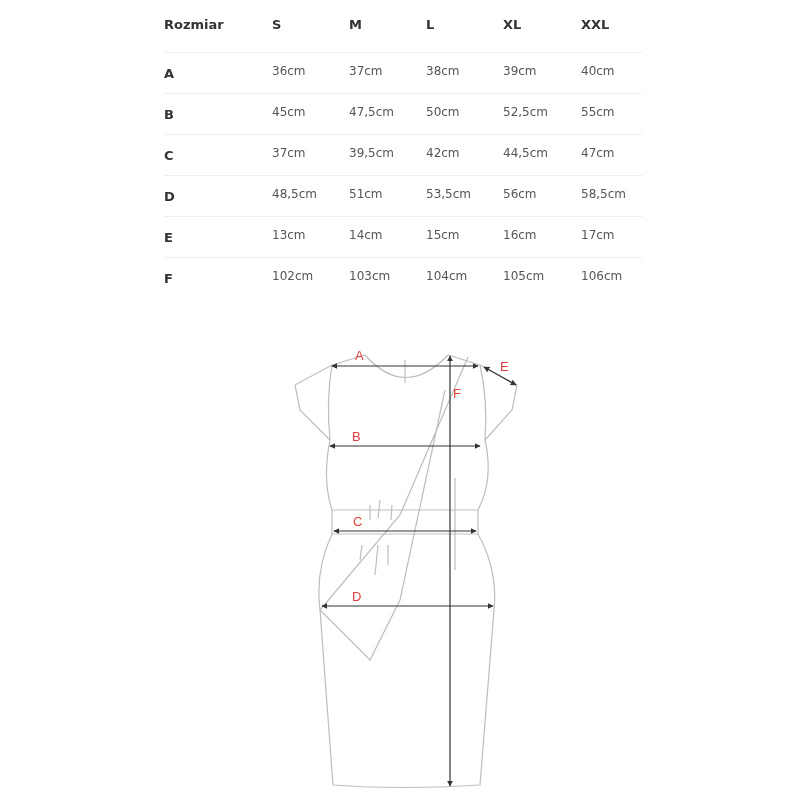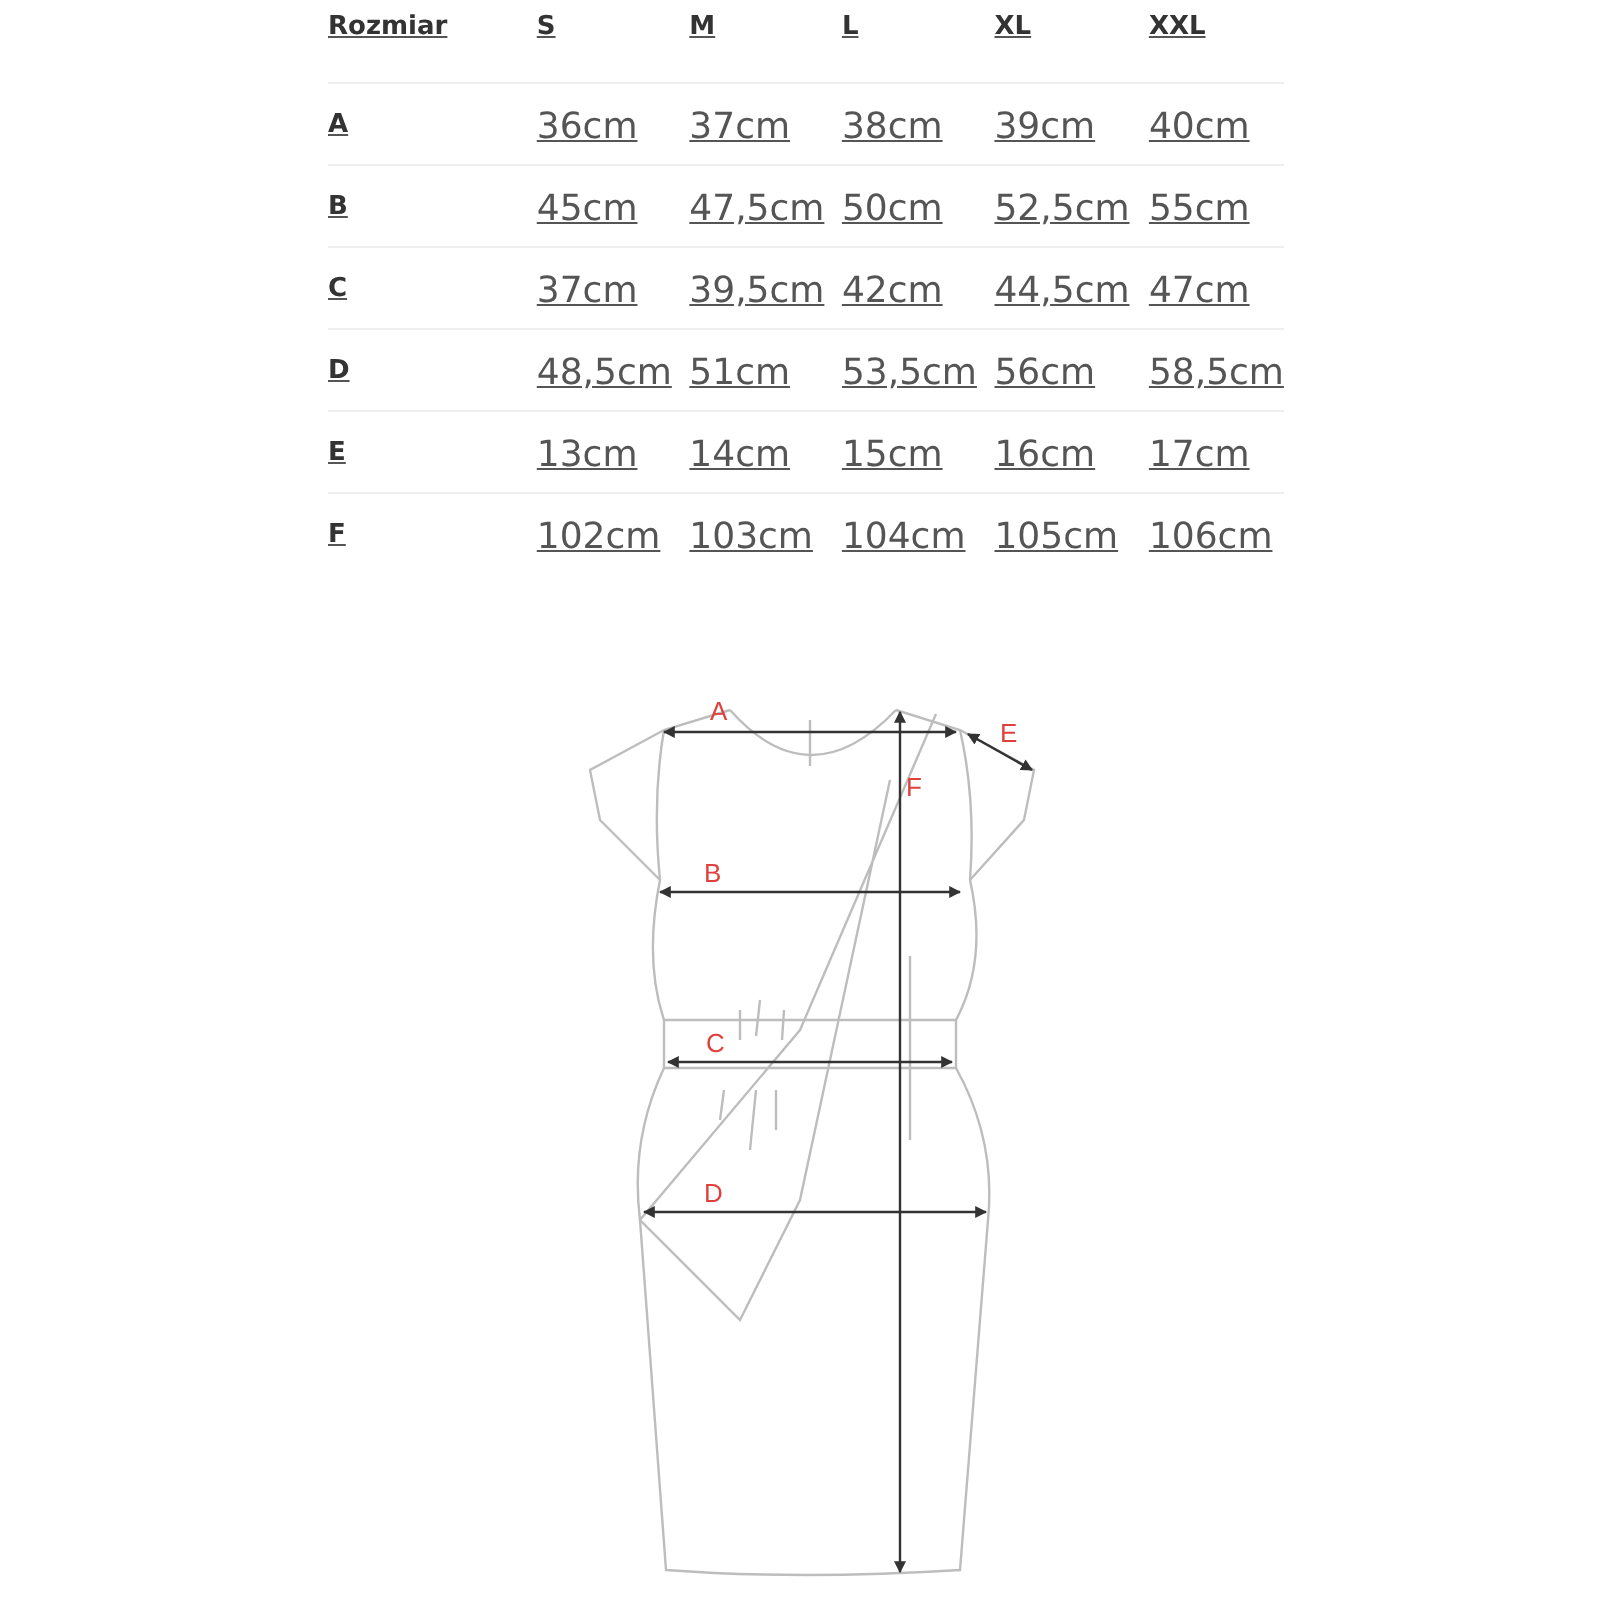--- a/index.html
+++ b/index.html
@@ -1,23 +1,23 @@
 <!DOCTYPE html>
 <html><head>
   <meta charset="utf-8">
   <style>
     html, body { margin: 0; padding: 0; background: #ffffff; }
     body { width: 800px; height: 800px; position: relative; overflow: hidden;
            font-family: "DejaVu Sans", sans-serif; color: #555; }
-    .size-table { position: absolute; left: 164px; top: 0; width: 478px; border-collapse: collapse; text-decoration: underline; }
+    .size-table { position: absolute; left: 164px; top: 11px; width: 478px; border-collapse: collapse; }
     .size-table td, .size-table th { padding: 0; text-align: left; vertical-align: top; }
     .size-table tr { height: 41px; border-bottom: 1px solid #eeeeee; }
     .size-table tr:last-child { border-bottom: none; height: 50px; }
     .size-table th { font-weight: bold; font-size: 13px; color: #333; padding-top: 6px; }
-    .size-table td { font-size: 18px; color: #555; padding-top: 11px; font-weight: normal; }
+    .size-table td { font-size: 12px; color: #555; padding-top: 11px; font-weight: normal; }
     .size-table td.rowlabel { font-weight: bold; font-size: 13px; color: #333; padding-top: 12px; line-height: 17px; }
     .col0 { width: 108px; } .col1 { width: 77px; } .col2 { width: 77px; }
     .col3 { width: 77px; } .col4 { width: 78px; } .col5 { width: 61px; }
     .diagram { position: absolute; left: 0; top: 340px; width: 800px; height: 460px; }
     .diagram text { font-family: "Liberation Sans", sans-serif; font-size: 13px; fill: #e0403c; }
   </style>
 </head>
 <body>
 
 <table class="size-table">

